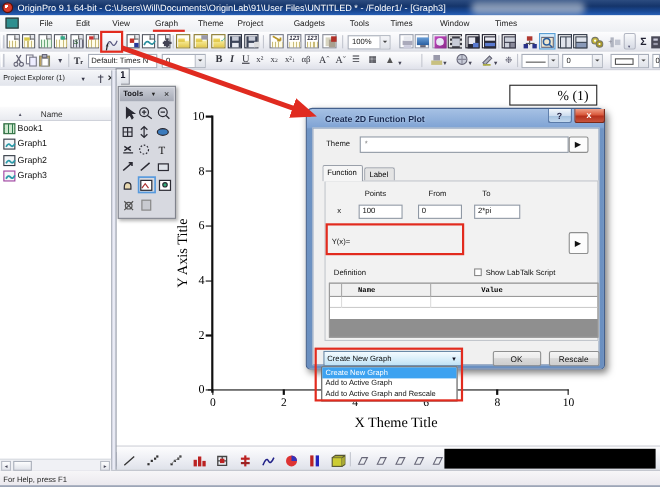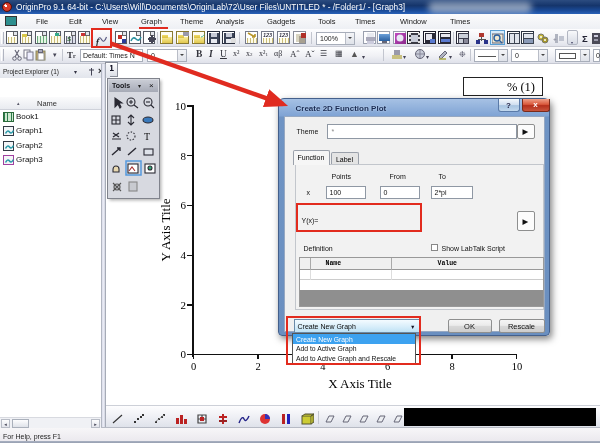--- a/index.html
+++ b/index.html
@@ -16,31 +16,31 @@
 .fmt{position:absolute;top:2px;font-size:9.5px;color:#33343c;font-family:"Liberation Serif",serif;}
 .dlbl{position:absolute;font-size:7px;color:#111;}
 .dfield{position:absolute;background:#fff;border:1px solid #8f98a4;font-size:7px;color:#111;}
 .dbtn{position:absolute;background:linear-gradient(180deg,#f5f5f5,#ebebeb 45%,#d9d9d9 50%,#cdcdcd);border:1px solid #8e8f8f;border-radius:2px;font-size:7.5px;color:#111;text-align:center;}
 .redbox{position:absolute;border:2.5px solid #e22b1e;z-index:60;}
 </style></head>
 <body>
 
 <div class="abs" style="left:0;top:0;width:600px;height:14px;background:linear-gradient(180deg,#2c4c80 0%,#15356b 40%,#1a4a97 75%,#2a62b8 100%)">
 <div class="abs" style="left:2px;top:2px;width:10px;height:10px;background:radial-gradient(circle at 35% 35%,#fff 0 18%,#d83a28 19% 60%,#8c1f14 100%);border-radius:5px;border:1px solid #5a1008"></div>
-<div class="abs" style="left:16px;top:0;font-size:8.3px;line-height:14px;color:#fff;white-space:nowrap;letter-spacing:0px">OriginPro 9.1 64-bit - C:\Users\Will\Documents\OriginLab\72\User Files\UNTITLED * - /Folder1/ - [Graph3]</div>
+<div class="abs" style="left:16px;top:0;font-size:8.3px;line-height:14px;color:#fff;white-space:nowrap;letter-spacing:0px">OriginPro 9.1 64-bit - C:\Users\Will\Documents\OriginLab\91\User Files\UNTITLED * - /Folder1/ - [Graph3]</div>
 <div class="abs" style="left:428px;top:1px;width:104px;height:12px;background:linear-gradient(180deg,#8598b4,#c3cddc);filter:blur(3px);border-radius:6px;opacity:.8"></div>
 </div>
 <div class="abs" style="left:0;top:14px;width:600px;height:15px;background:linear-gradient(180deg,#fbfbfc,#eef0f4);font-size:7.5px;color:#1a1a1a">
     <div class="abs" style="left:5px;top:2px;width:12px;height:10px;background:#2e8f8f;border:1px solid #333"></div>
     <span style="position:absolute;left:36px;top:3px">File</span>
     <span style="position:absolute;left:69px;top:3px">Edit</span>
     <span style="position:absolute;left:102px;top:3px">View</span>
     <span style="position:absolute;left:141px;top:3px">Graph</span>
     <span style="position:absolute;left:180px;top:3px">Theme</span>
-    <span style="position:absolute;left:216px;top:3px">Analysis</span>
+    <span style="position:absolute;left:216px;top:3px">Project</span>
     <span style="position:absolute;left:267px;top:3px">Gadgets</span>
     <span style="position:absolute;left:318px;top:3px">Tools</span>
     <span style="position:absolute;left:355px;top:3px">Times</span>
     <span style="position:absolute;left:400px;top:3px">Window</span>
     <span style="position:absolute;left:450px;top:3px">Times</span>
     <div class="abs" style="left:139px;top:13px;width:29px;height:2.5px;background:#e02b20"></div>
   </div>
 <div class="abs" style="left:0;top:29px;width:600px;height:18px;background:linear-gradient(180deg,#fdfdfe 0%,#f1f2f6 55%,#e1e3eb 100%);border-bottom:1px solid #c9cbd4">
     <div class="grip" style="left:1px;top:3px;height:12px"></div>
     <div class="ic" style="left:6px;top:2px;width:12px;height:13px;border-color:#565a64;background:#ffffff">
@@ -334,21 +334,21 @@
 <div class="abs serif" style="left:248.2px;top:297px;width:20px;font-size:10.5px;text-align:center">2</div>
 <div class="abs" style="left:321.9px;top:290px;width:1.4px;height:5px;background:#111"></div>
 <div class="abs serif" style="left:312.9px;top:297px;width:20px;font-size:10.5px;text-align:center">4</div>
 <div class="abs" style="left:386.5px;top:290px;width:1.4px;height:5px;background:#111"></div>
 <div class="abs serif" style="left:377.5px;top:297px;width:20px;font-size:10.5px;text-align:center">6</div>
 <div class="abs" style="left:451.2px;top:290px;width:1.4px;height:5px;background:#111"></div>
 <div class="abs serif" style="left:442.2px;top:297px;width:20px;font-size:10.5px;text-align:center">8</div>
 <div class="abs" style="left:515.9px;top:290px;width:1.4px;height:5px;background:#111"></div>
 <div class="abs serif" style="left:506.9px;top:297px;width:20px;font-size:10.5px;text-align:center">10</div>
 <div class="abs serif" style="left:116px;top:158px;width:100px;font-size:13px;text-align:center;transform:rotate(-90deg)">Y Axis Title</div>
-<div class="abs serif" style="left:310px;top:312px;width:100px;font-size:13px;text-align:center">X Axis Title</div>
+<div class="abs serif" style="left:310px;top:312px;width:100px;font-size:13px;text-align:center">X Theme Title</div>
 <div class="abs" style="left:0;top:0;width:101px;height:363px;background:#fff;z-index:5">
 <div class="abs" style="left:0;top:0;width:110px;height:14px;background:linear-gradient(180deg,#f5f6f9,#e2e5ec);font-size:6.5px;color:#222;z-index:9">
         <span style="position:absolute;left:3px;top:4px;white-space:nowrap">Project Explorer (1)</span>
       </div>
 <div class="abs" style="left:74px;top:4px;width:7px;height:7px;color:#334;font-size:6px;z-index:9">▾</div>
 <svg class="abs" style="left:88px;top:3px;z-index:9" width="7" height="9">
         <path d="M1 3 h5 M3.5 1 v5 M3.5 6 v2.5" stroke="#445" stroke-width="1"></path>
       </svg>
 <div class="abs" style="left:98px;top:2px;width:10px;height:10px;color:#16181c;font-size:9px;font-weight:bold;z-index:9">×</div>
 <div class="abs" style="left:0;top:33px;width:101px;height:13px;background:linear-gradient(180deg,#fbfbfc,#e9ebf0);border-bottom:1px solid #cfd2da;font-size:7px;color:#333">

